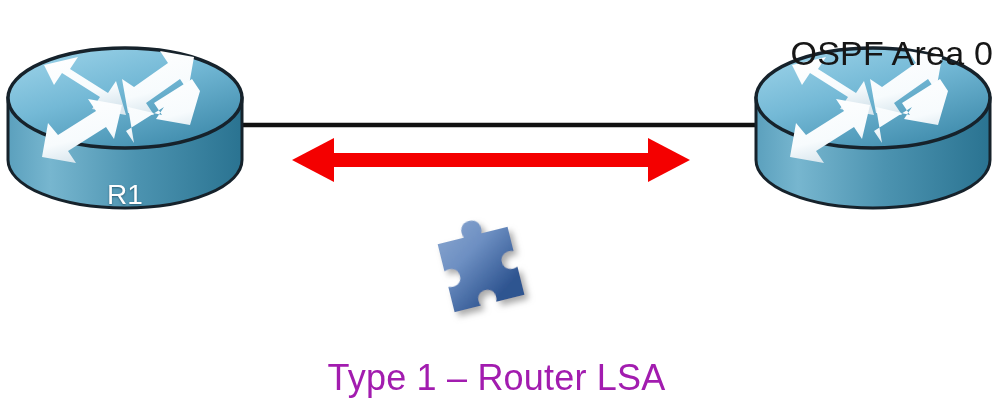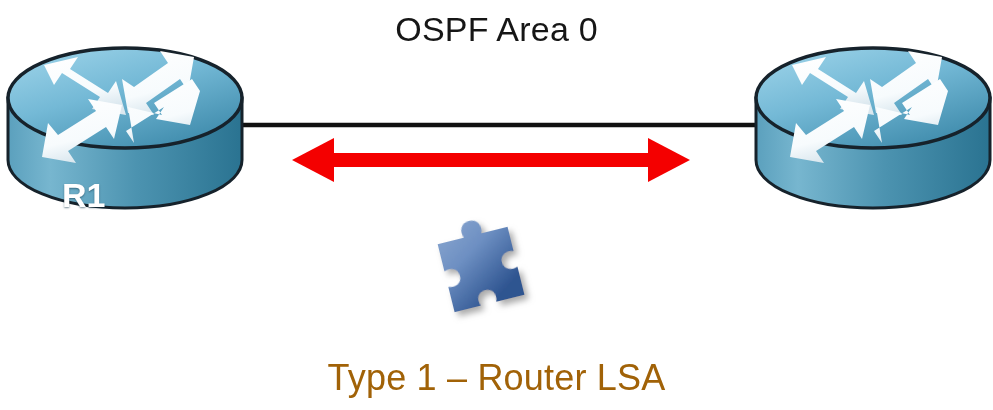--- a/index.html
+++ b/index.html
@@ -20,56 +20,55 @@
     left: 0;
     top: 0;
     width: 993px;
     height: 410px;
   }
 
   
   .area-title {
     position: absolute;
     left: 0;
-    top: 8px;
-    width: 993px;
-    text-align: center;
+    top: 32px;
+    width: 993px;
+    text-align: right;
     font-size: 34px;
     line-height: 42px;
     color: #161616;
     font-family: "Liberation Sans", sans-serif;
     letter-spacing: 0.2px;
     white-space: nowrap;
   }
 
   .lsa-caption {
     position: absolute;
     left: 0;
     top: 355px;
     width: 993px;
     text-align: center;
     font-size: 36px;
     line-height: 46px;
-    color: #a16207;
+    color: #a21caf;
     font-family: "Liberation Sans", sans-serif;
     letter-spacing: 0.2px;
     white-space: nowrap;
   }
 
   
   .router-label {
     position: absolute;
-    font-size: 34px;
+    font-size: 28px;
     line-height: 38px;
     color: #ffffff;
     font-family: "Liberation Sans", sans-serif;
-    text-align: left;
+    text-align: center;
     white-space: nowrap;
     text-shadow: 0 1px 2px rgba(10,45,65,0.55);
-    font-weight: bold;
   }
   #router-label-r1 { left: 62px; top: 176px; width: 126px; }
   #router-label-r2 { left: 812px; top: 176px; width: 126px; }
 
   
   .router-node {
     position: absolute;
   }
   #router-node-r1 { left: 4px;   top: 23px; width: 242px; height: 197px; }
   #router-node-r2 { left: 752px; top: 23px; width: 242px; height: 197px; }

